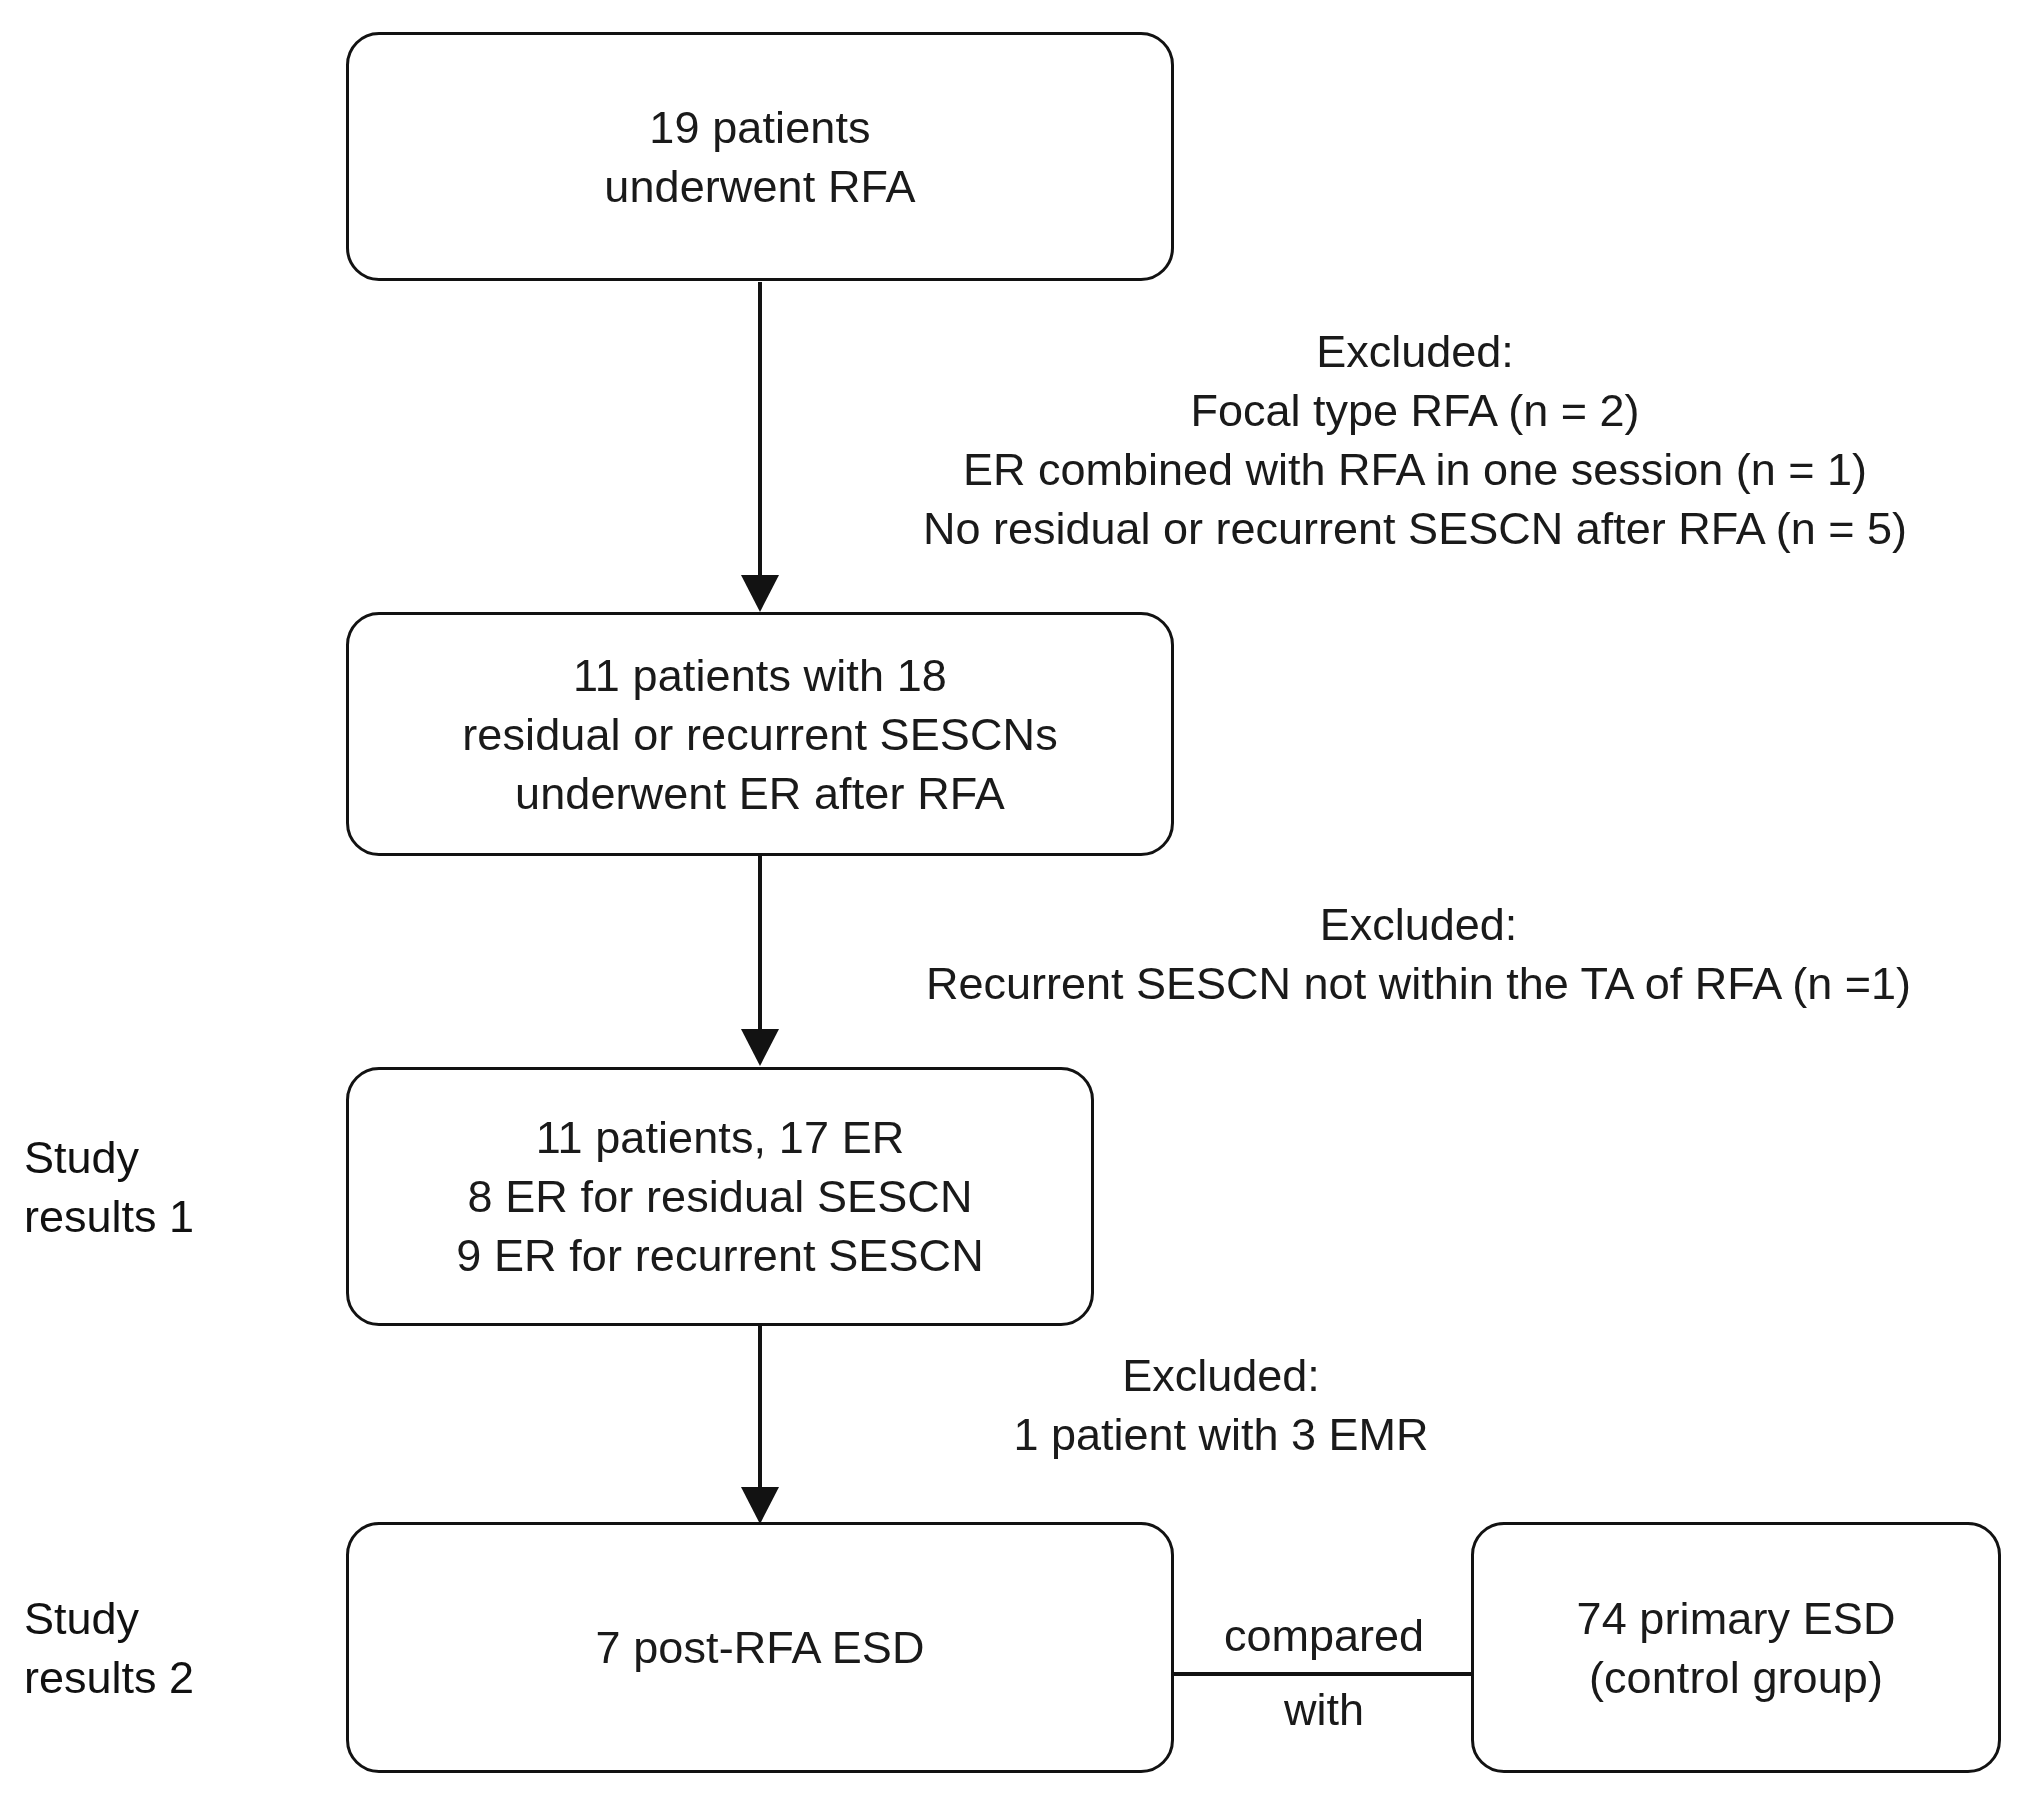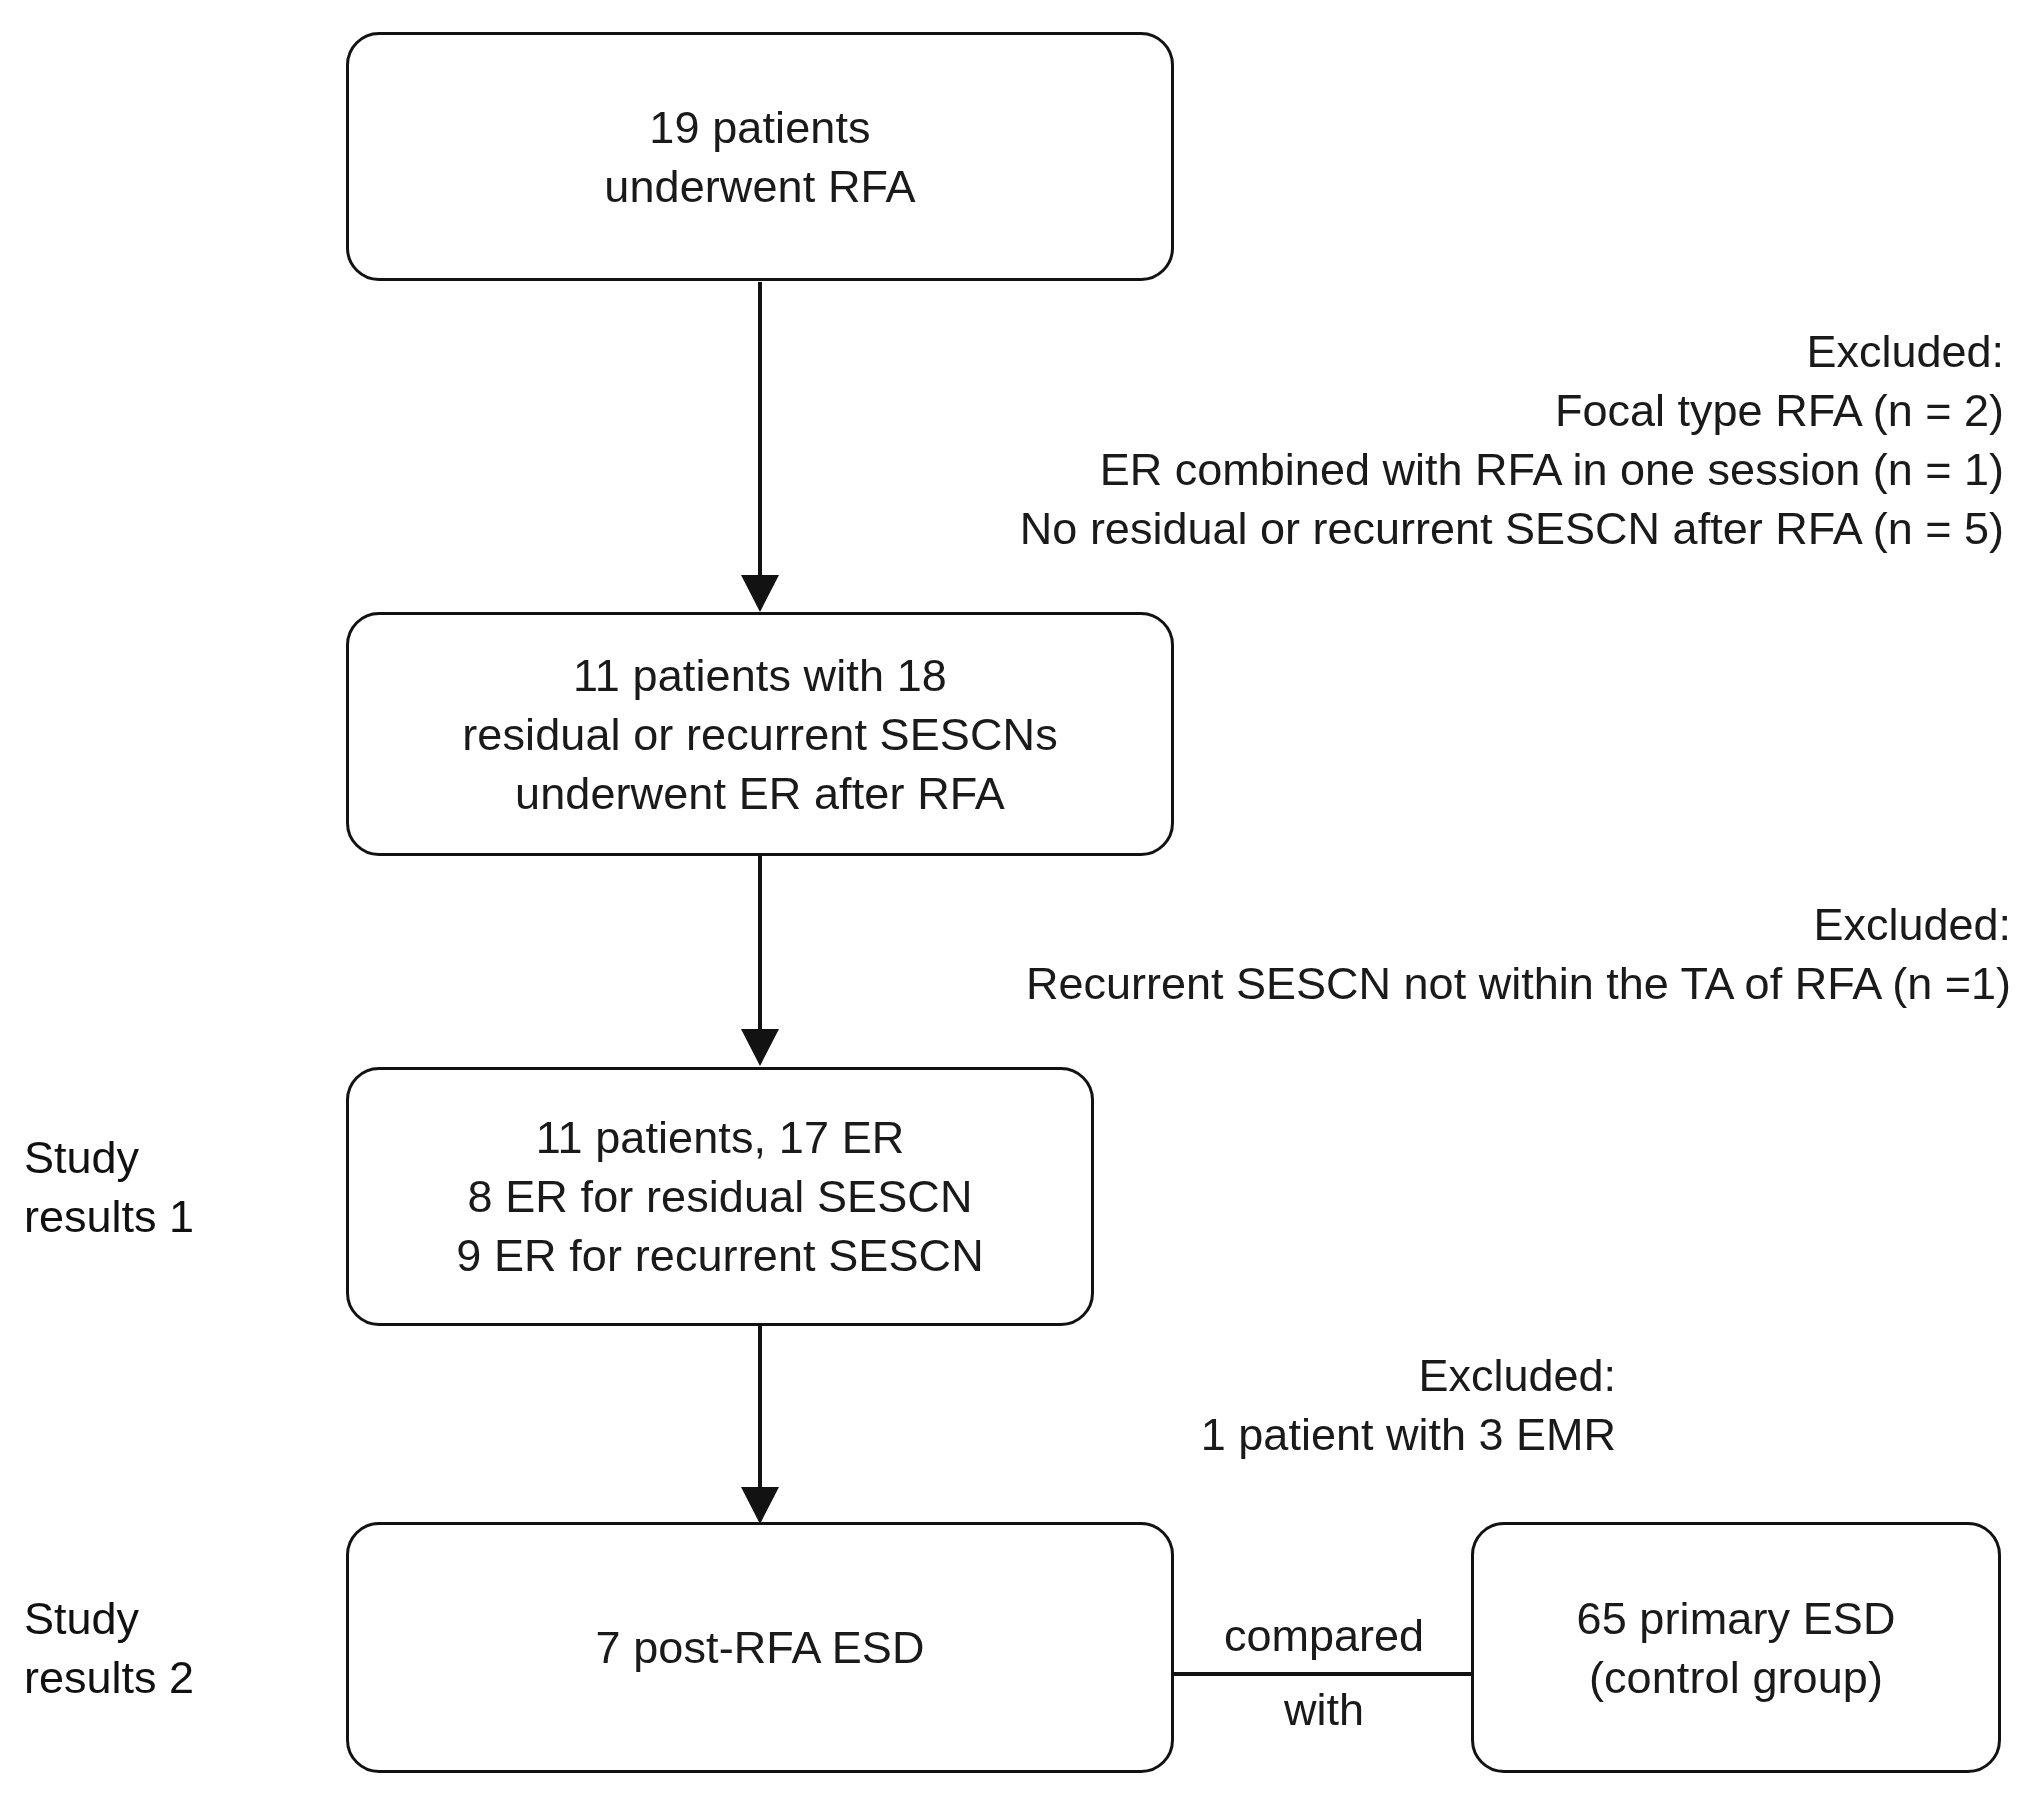--- a/index.html
+++ b/index.html
@@ -40,21 +40,21 @@
     font-weight: normal;
     white-space: pre-line;
     text-align: left;
     color: #111111;
   }
   .edge-label {
     position: absolute;
     font-size: 45px;
     line-height: 59px;
     white-space: pre-line;
-    text-align: right;
+    text-align: center;
     color: #1a1a1a;
   }
   .edge-label.center {
     text-align: center;
   }
   .vline {
     position: absolute;
     width: 4.3px;
     background: #121212;
   }
@@ -123,18 +123,18 @@
   <div class="node" style="left:346px; top:1522px; width:828px; height:251px;">
     <div class="node-text">7 post-RFA ESD</div>
   </div>
 
   <div class="hline" style="left:1174px; top:1672px; width:299px;"></div>
 
   <div class="edge-label center" style="left:1189px; top:1606px; width:270px;">compared</div>
   <div class="edge-label center" style="left:1189px; top:1680px; width:270px;">with</div>
 
   <div class="node" style="left:1471px; top:1522px; width:530px; height:251px;">
-    <div class="node-text">65 primary ESD
+    <div class="node-text">74 primary ESD
 (control group)</div>
   </div>
 
 </div>
 
 
 </body></html>

